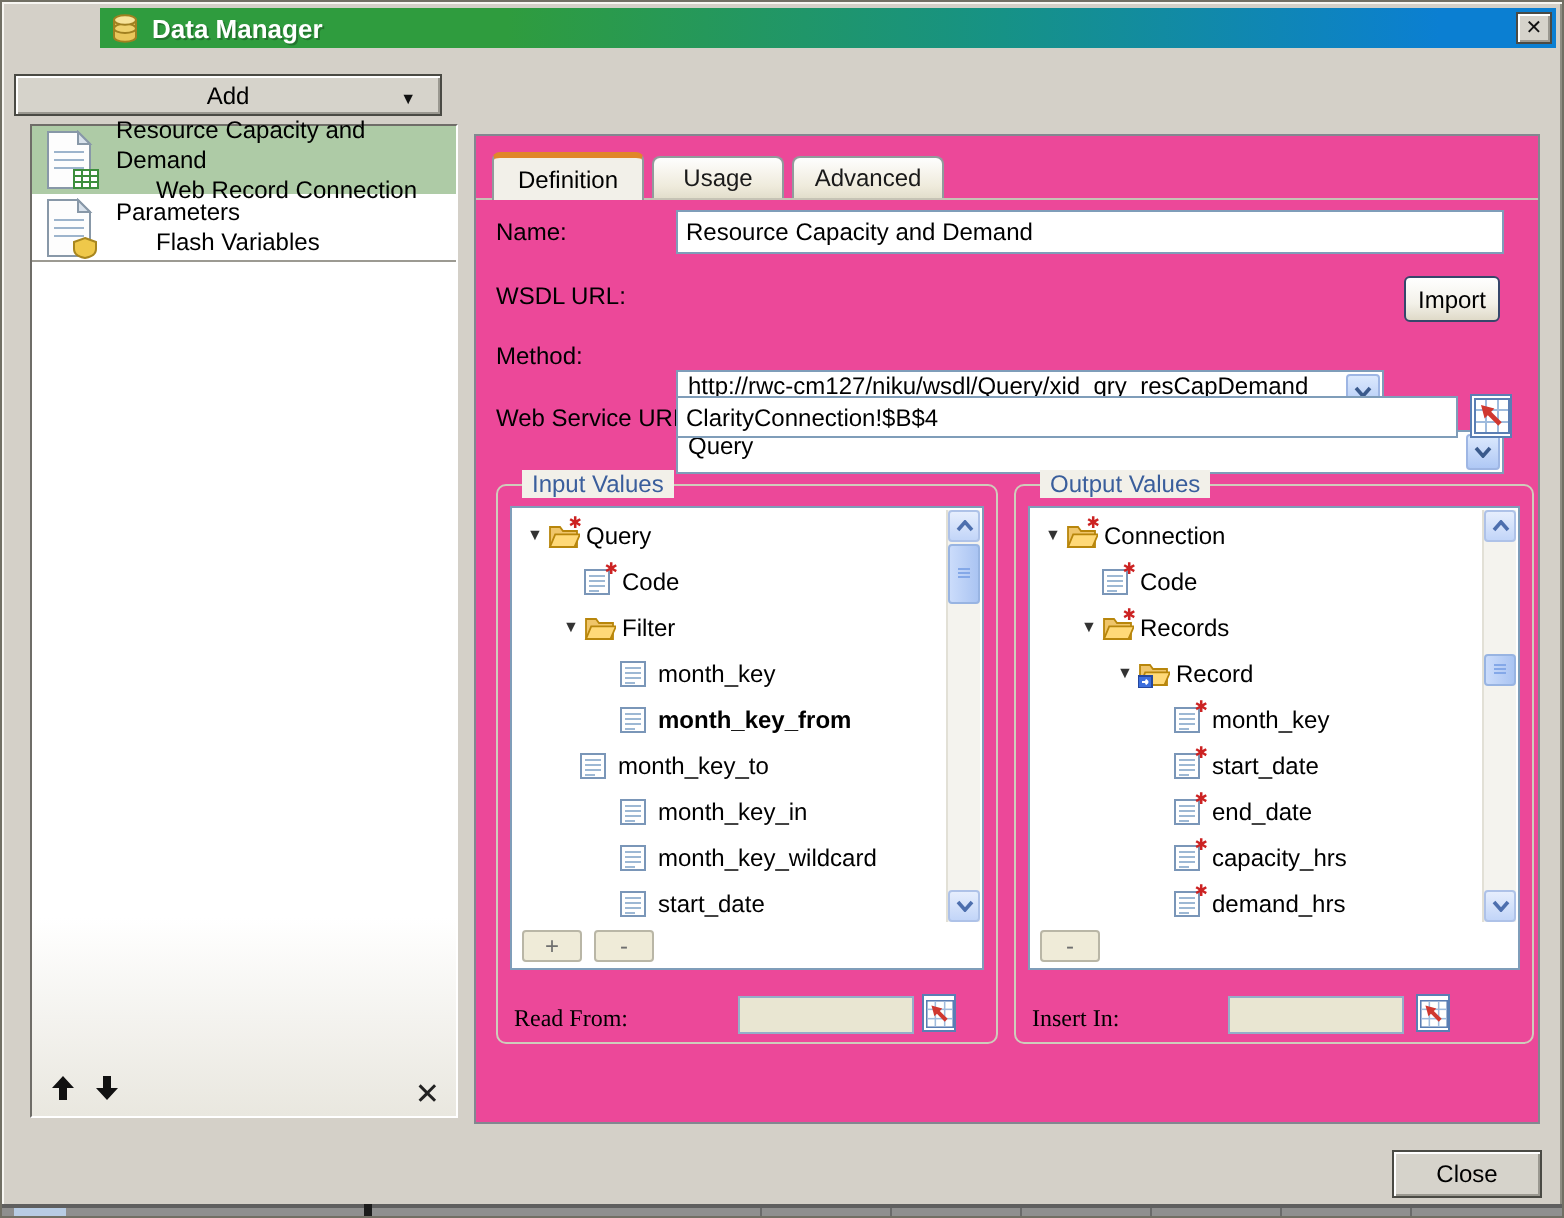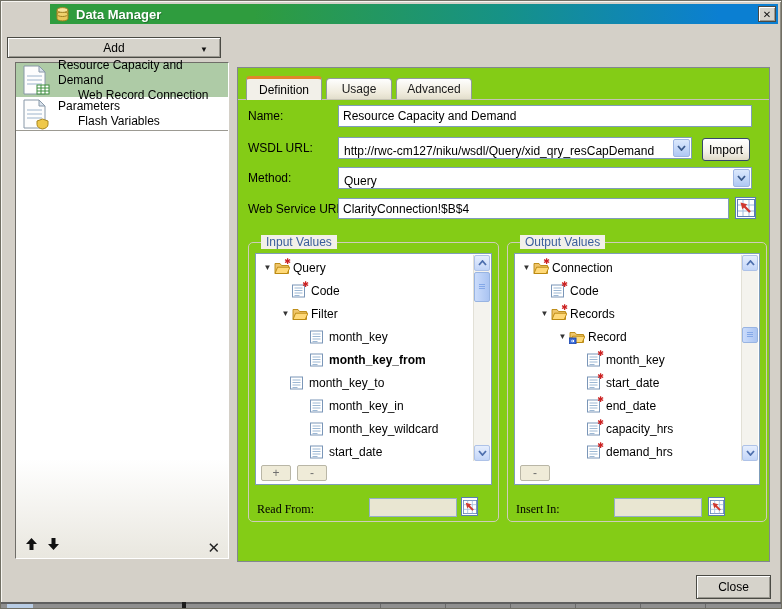--- a/index.html
+++ b/index.html
@@ -36,35 +36,35 @@
   .list-item .doc-ico { position:absolute; left:5px; top:2px; }
   .list-item .txt { margin-left:42px; line-height:15px; }
   .list-item .txt .sub { padding-left:20px; }
   .list-sep { border-bottom:1px solid #9C9A92; }
   .list-foot-up   { position:absolute; left:10px;  bottom:5px; }
   .list-foot-down { position:absolute; left:32px;  bottom:5px; }
   .list-foot-x { position:absolute; right:8px; bottom:3px; font-size:15px; font-weight:bold; color:#222; line-height:15px; }
 
   
   .main-panel { position:absolute; left:236px; top:66px; width:533px; height:495px;
-                background:#84cc16; border:1px solid #828790; }
+                background:#ec4899; border:1px solid #828790; }
   .tab-underline { position:absolute; left:0; right:0; top:31px; border-top:1px solid #C6C3B5; }
   .tab { position:absolute; display:flex; align-items:center; justify-content:center;
          border:1px solid #919B9C; border-bottom:none; border-radius:4px 4px 0 0; }
   .tab.active { left:8px; top:8px; width:76px; height:24px; background:#F2F0E9;
                 border-top:3px solid #E0862A; z-index:2; }
   .tab.inactive { top:10px; height:21px; background:linear-gradient(180deg,#FEFEFE,#EFEBDC 70%,#E2DECC);
                   color:#1a1a1a; z-index:1; }
   .tab.t-usage { left:88px; width:66px; }
   .tab.t-advanced { left:158px; width:76px; }
 
   .flabel { position:absolute; left:10px; white-space:nowrap; }
   .tinput { position:absolute; background:#fff; border:1px solid #7F9DB9; font-family:inherit;
             font-size:12px; padding:0 4px; color:#000; }
-  .combo { position:absolute; background:#fff; border:1px solid #7F9DB9; display:flex; align-items:flex-end; }
+  .combo { position:absolute; background:#fff; border:1px solid #7F9DB9; display:flex; align-items:flex-start;margin-top:48px; }
   .combo .cval { flex:1; padding:0 5px; overflow:hidden; white-space:nowrap; }
   .combo .cbtn { width:17px; align-self:stretch; margin:1px;
                  background:linear-gradient(180deg,#DCE9FD,#AFC8F5);
                  border:1px solid #9EB6E4; border-radius:2px;
                  display:flex; align-items:center; justify-content:center; }
   .xp-btn { position:absolute; background:linear-gradient(180deg,#FFFFFF,#F3F1E9 60%,#DFDAC8);
             border:1px solid #36476B; border-radius:3px;
             display:flex; align-items:center; justify-content:center; }
   .picker-btn { position:absolute; background:#fff; border:1px solid #5A7EB4; padding:0;
                 display:flex; align-items:center; justify-content:center; }

